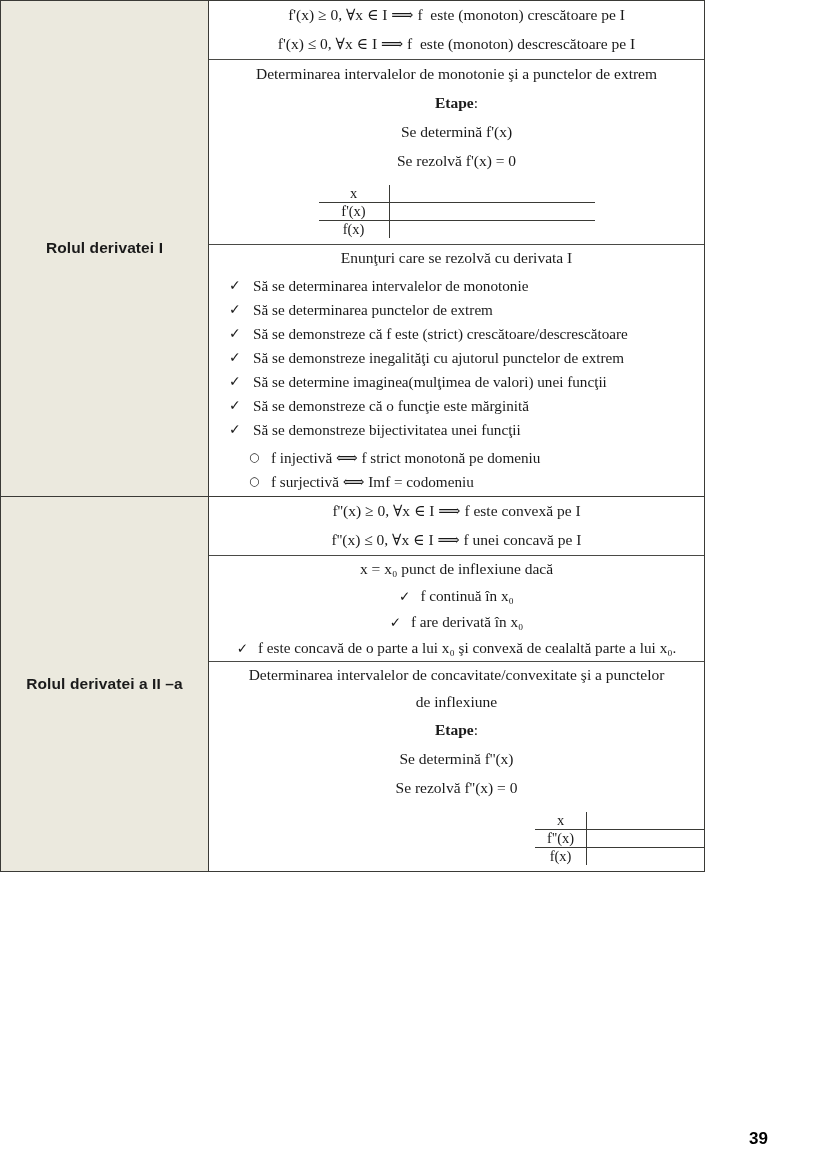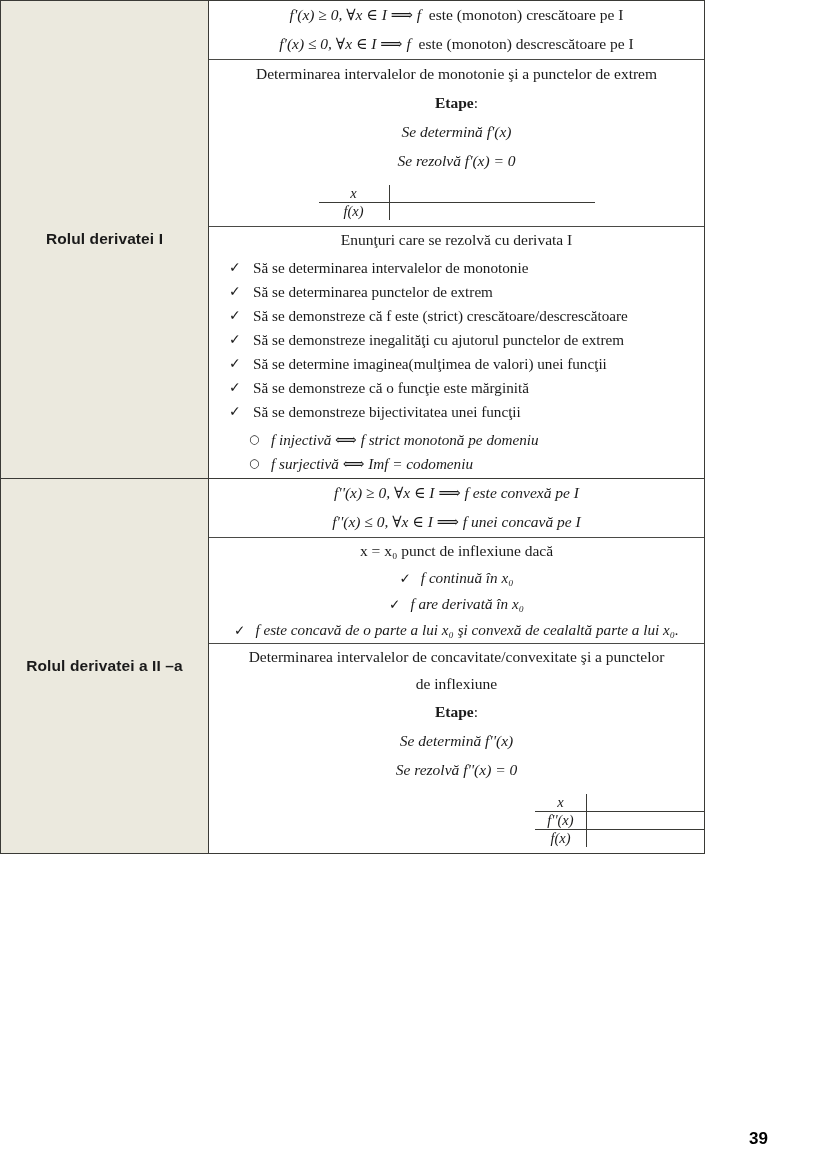--- a/index.html
+++ b/index.html
@@ -57,21 +57,20 @@
     font-size: 15.5px;
   }
   .line.tight { padding: 4px 10px 5px 10px; }
 
   .it { }
   .bd { font-weight: bold; }
 
   
   .mi {
     font-family: "Liberation Serif", "DejaVu Serif", serif;
-    font-style: italic;
   }
 
   
   ul.checks {
     list-style: none;
     margin: 0;
     padding: 2px 6px 4px 18px;
   }
   ul.checks > li {
     position: relative;
@@ -194,20 +193,24 @@
               <span class="mi">Se rezolvă f'(x) = 0</span>
             </div>
 
             <div class="signwrap">
               <table class="signtable">
                 <tbody>
                   <tr class="brow">
                     <td class="sgl mi">x</td>
                     <td class="sgr">&nbsp;</td>
                   </tr>
+                  <tr class="brow">
+                    <td class="sgl mi">f'(x)</td>
+                    <td class="sgr">&nbsp;</td>
+                  </tr>
                   <tr>
                     <td class="sgl mi">f(x)</td>
                     <td class="sgr">&nbsp;</td>
                   </tr>
                 </tbody>
               </table>
             </div>
           </div>
 
           <div class="block">

